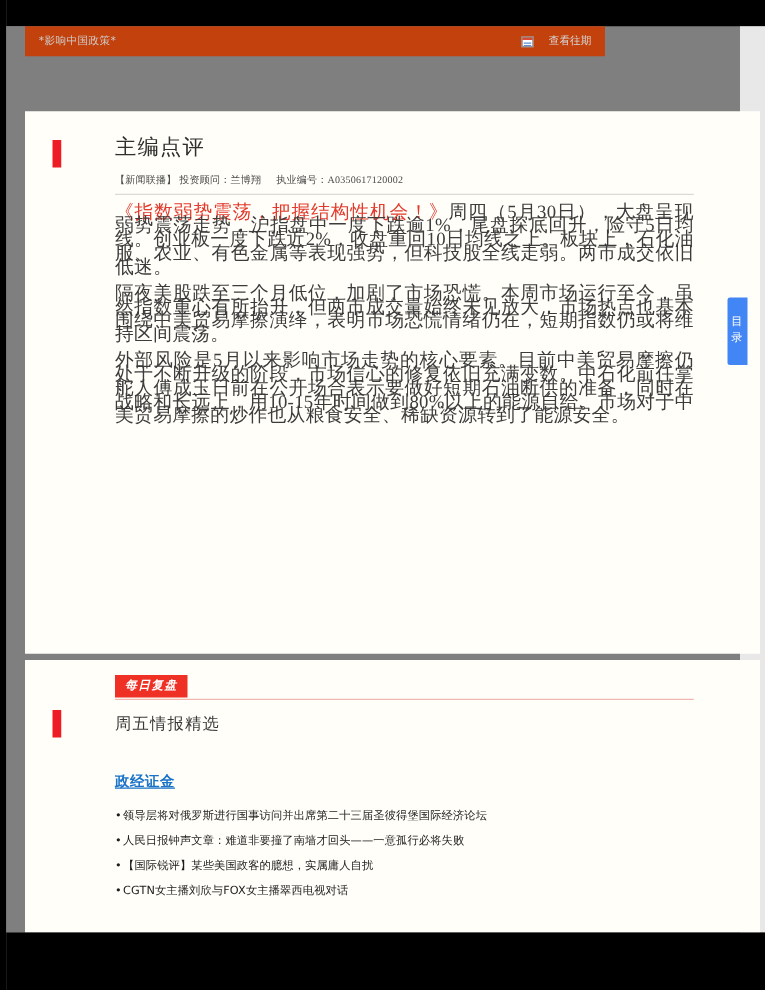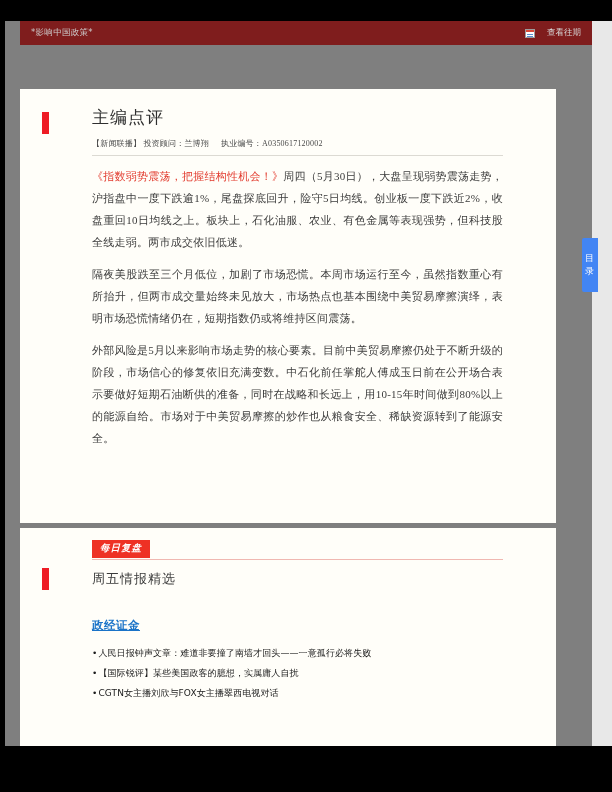--- a/index.html
+++ b/index.html
@@ -30,23 +30,23 @@
     left: 5px; right: 0; top: 0;
     height: 21px;
     background: #000000;
   }
 
   
   .header-bar {
     position: absolute;
     left: 20px;
     top: 21px;
-    width: 572px;
+    width: 464px;
     height: 24px;
-    background: #7f1d1d;
+    background: #c2410c;
     display: flex;
     align-items: center;
     justify-content: space-between;
     padding: 0 11px;
     box-sizing: border-box;
   }
   .header-title {
     color: #cfcfcf;
     font-size: 8.5px;
     letter-spacing: 0.3px;
@@ -95,21 +95,21 @@
     color: #b6b2aa;
     font-family: "Liberation Serif", "DejaVu Serif", serif;
     font-size: 12.5px;
     letter-spacing: 0.4px;
   }
 
   
   .card {
     position: absolute;
     left: 20px;
-    width: 536px;
+    width: 588px;
     background: #fffef9;
     box-sizing: border-box;
   }
   #card-editorial {
     top: 89px;
     height: 434px;
   }
   #card-daily {
     top: 528px;
     height: 218px;
@@ -147,22 +147,22 @@
   .byline .gap { display:inline-block; width: 12px; }
   .rule {
     margin-top: 6px;
     border-top: 1px solid #dcdad3;
     height: 0;
   }
   .para {
     margin: 0;
     padding-top: 10px;
     font-family: "Liberation Serif", "DejaVu Serif", serif;
-    font-size: 11px;
-    line-height: 22px;
+    font-size: 15px;
+    line-height: 11px;
     color: #3c3c3c;
     text-align: justify;
     text-justify: inter-character;
     letter-spacing: 0.25px;
   }
   .para.first { padding-top: 9px; }
   .hl { color: #e23b2e; }
 
   
   .badge-row {
@@ -318,20 +318,21 @@
   <div class="card" id="card-daily">
     <div class="red-tab"></div>
     <div class="card-inner">
       <div class="badge-row">
         <span class="badge">每日复盘</span>
         <div class="badge-line"></div>
       </div>
       <h2 class="daily-title">周五情报精选</h2>
       <a class="cat-link" href="#">政经证金</a>
       <ul class="bullets">
+        <li>领导层将对俄罗斯进行国事访问并出席第二十三届圣彼得堡国际经济论坛</li>
         <li>人民日报钟声文章：难道非要撞了南墙才回头——一意孤行必将失败</li>
         <li>【国际锐评】某些美国政客的臆想，实属庸人自扰</li>
         <li>CGTN女主播刘欣与FOX女主播翠西电视对话</li>
       </ul>
     </div>
   </div>
 
   <div class="toc-tab">
     <span>目</span>
     <span>录</span>

